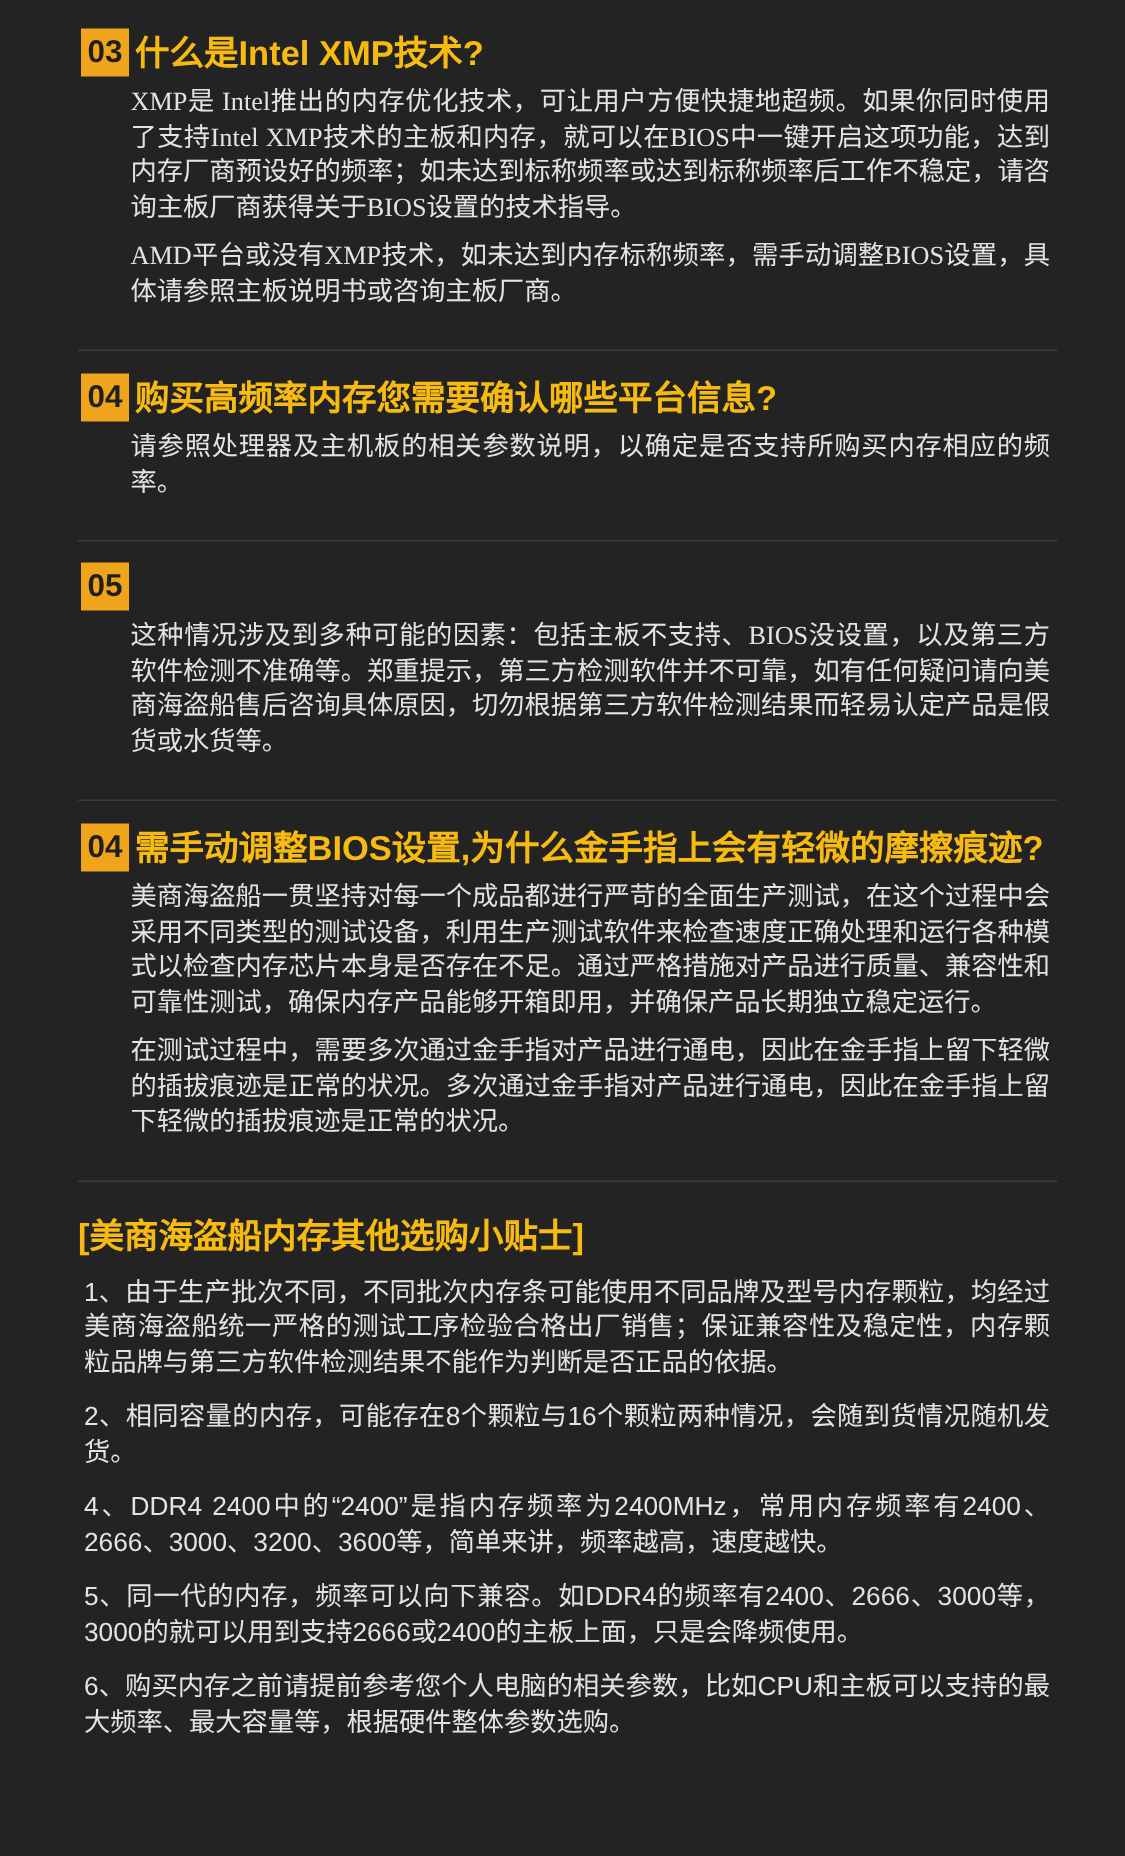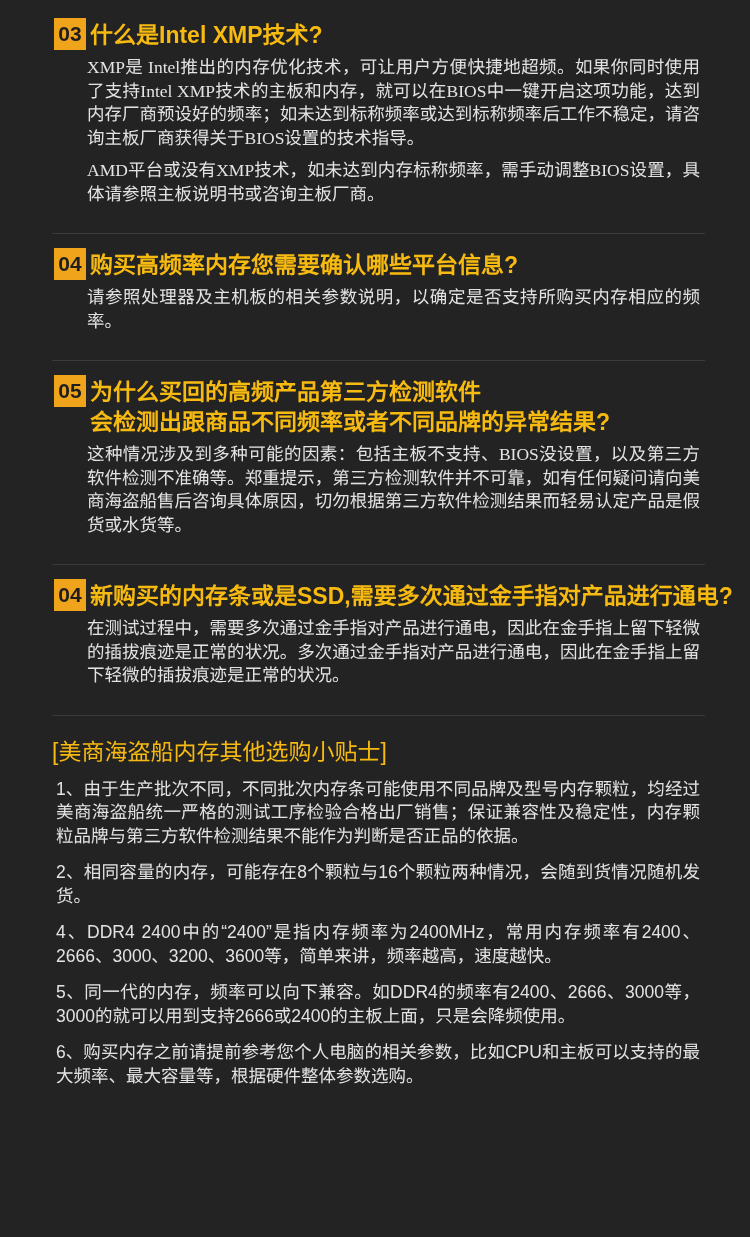--- a/index.html
+++ b/index.html
@@ -15,21 +15,21 @@
     width:750px;
     min-height:1237px;
     background:var(--background);
     font-family:"Liberation Sans","DejaVu Sans",sans-serif;
     color:var(--body-text);
     overflow-x:hidden;
   }
   .page{padding-top:10px;}
   
   .faq{padding:8px 50px 6px 54px;}
-  .faq-head{display:flex;align-items:flex-start;gap:3px;margin:0 0 5px 0;}
+  .faq-head{display:flex;align-items:center;gap:3px;margin:0 0 5px 0;}
   .badge{
     flex:0 0 auto;
     width:32px;height:32px;
     background:var(--accent-gold);
     color:var(--badge-text);
     font-weight:bold;font-size:21px;
     display:flex;align-items:center;justify-content:center;
   }
   .faq-title{
     margin:1px;padding-top:1px;
@@ -44,21 +44,21 @@
     font-size:17.5px;line-height:23.5px;
     text-align:justify;
   }
   
   .divider{height:1px;background:var(--divider);margin:12px 45px 6px 52px;}
   
   .list-section{padding:10px 50px 2px 52px;}
   .bracket-title{
     margin:6px 0 12px 0;
     color:var(--heading-gold);
-    font-size:23px;font-weight:normal;line-height:28px;
+    font-size:23px;font-weight:bold;line-height:28px;
   }
   .list-item{
     margin:0 0 13px 0;padding-left:4px;
     font-size:17.5px;line-height:23.5px;
     text-align:justify;
   }
 </style>
 </head>
 <body>
 
@@ -87,39 +87,36 @@
     </div>
     <div class="faq-body">
       <p class="faq-p">请参照处理器及主机板的相关参数说明，以确定是否支持所购买内存相应的频率。</p>
     </div>
   </section>
   <div class="divider"></div>
 
   <section class="faq">
     <div class="faq-head">
       <span class="badge">05</span>
-      <h2 class="faq-title">
-          <span class="tl">为什么买回的高频产品第三方检测软件</span>
-          <span class="tl">会检测出跟商品不同频率或者不同品牌的异常结果?</span>
-        </h2>
     </div>
     <div class="faq-body">
       <p class="faq-p">这种情况涉及到多种可能的因素：包括主板不支持、BIOS没设置，以及第三方软件检测不准确等。郑重提示，第三方检测软件并不可靠，如有任何疑问请向美商海盗船售后咨询具体原因，切勿根据第三方软件检测结果而轻易认定产品是假货或水货等。</p>
     </div>
   </section>
   <div class="divider"></div>
 
   <section class="faq">
     <div class="faq-head">
       <span class="badge">04</span>
       <h2 class="faq-title">
-          <span class="tl">新购买的内存条或是SSD,需要多次通过金手指对产品进行通电?</span>
+          <span class="tl">需手动调整BIOS设置,为什么金手指上会有轻微的摩擦痕迹?</span>
         </h2>
     </div>
     <div class="faq-body">
+      <p class="faq-p">美商海盗船一贯坚持对每一个成品都进行严苛的全面生产测试，在这个过程中会采用不同类型的测试设备，利用生产测试软件来检查速度正确处理和运行各种模式以检查内存芯片本身是否存在不足。通过严格措施对产品进行质量、兼容性和可靠性测试，确保内存产品能够开箱即用，并确保产品长期独立稳定运行。</p>
       <p class="faq-p">在测试过程中，需要多次通过金手指对产品进行通电，因此在金手指上留下轻微的插拔痕迹是正常的状况。多次通过金手指对产品进行通电，因此在金手指上留下轻微的插拔痕迹是正常的状况。</p>
     </div>
   </section>
   <div class="divider"></div>
 
   <section class="list-section tips">
     <h2 class="bracket-title">[美商海盗船内存其他选购小贴士]</h2>
     <p class="list-item">1、由于生产批次不同，不同批次内存条可能使用不同品牌及型号内存颗粒，均经过美商海盗船统一严格的测试工序检验合格出厂销售；保证兼容性及稳定性，内存颗粒品牌与第三方软件检测结果不能作为判断是否正品的依据。</p>
     <p class="list-item">2、相同容量的内存，可能存在8个颗粒与16个颗粒两种情况，会随到货情况随机发货。</p>
     <p class="list-item">4、DDR4 2400中的“2400”是指内存频率为2400MHz，常用内存频率有2400、2666、3000、3200、3600等，简单来讲，频率越高，速度越快。</p>

